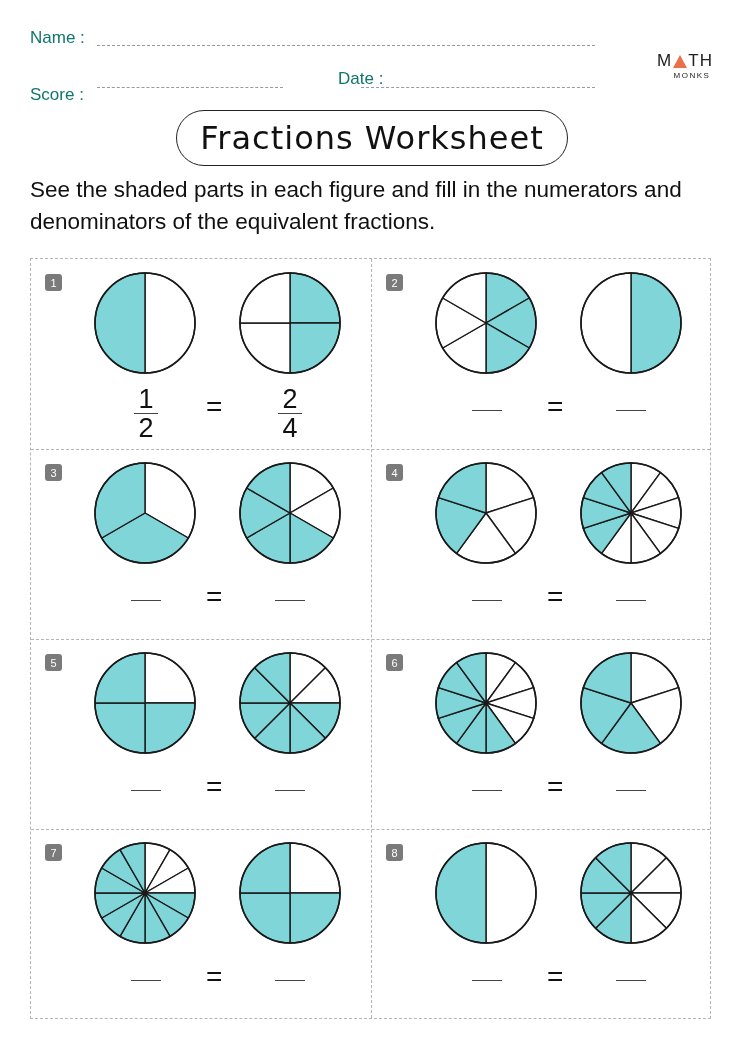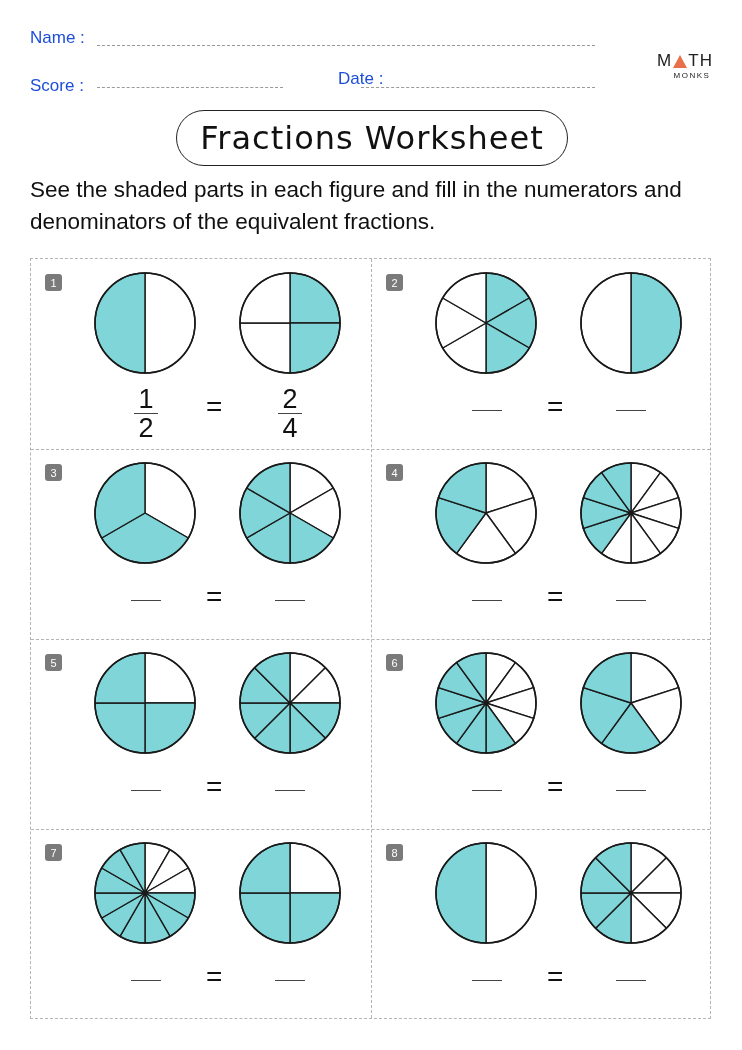--- a/index.html
+++ b/index.html
@@ -1,18 +1,18 @@
 <!DOCTYPE html>
 <html><head>
 <meta charset="utf-8">
 <style>
   html, body { margin:0; padding:0; background:#ffffff; }
   body { width:742px; height:1050px; position:relative; overflow:hidden;
          font-family:"Liberation Sans", "DejaVu Sans", sans-serif; color:#111; }
-  .hdr-label { position:absolute; font-size:17px; color:#1d4ed8; }
+  .hdr-label { position:absolute; font-size:17px; color:#0f766e; }
   .hdr-line { position:absolute; height:0; border-top:1.5px dashed #9a9a9a; }
   .logo { position:absolute; left:655px; top:52px; width:60px; text-align:center; }
   .logo-top { font-size:17px; letter-spacing:1px; color:#222; display:flex; align-items:center; justify-content:center; line-height:18px; }
   .logo-tri { width:0; height:0; border-left:7px solid transparent; border-right:7px solid transparent; border-bottom:13px solid #e8704a; margin:0 1px; }
   .logo-sub { font-size:8px; letter-spacing:1.5px; color:#222; margin-top:1px; padding-left:14px; }
   .title-pill { position:absolute; left:176px; top:110px; width:392px; height:56px;
                 border:1.5px solid #222; border-radius:28px; box-sizing:border-box;
                 display:flex; align-items:center; justify-content:center;
                 font-family:"DejaVu Sans", sans-serif; font-size:32px; letter-spacing:1px; color:#111; }
   .instr { position:absolute; left:30px; top:174px; width:700px; font-size:22.5px; line-height:32px; color:#111; }
@@ -29,21 +29,21 @@
   .eq { position:absolute; top:133px; font-size:28px; color:#111; line-height:30px; }
   .frac { position:absolute; top:126px; width:30px; text-align:center; font-size:27px; line-height:28px; color:#111; }
   .frac .bar { border-top:1.5px solid #444; margin:0 3px; }
 </style>
 </head>
 <body>
 
 <div>
   <span class="hdr-label" style="left:30px; top:28px;">Name :</span>
   <div class="hdr-line" style="left:97px; top:45px; width:498px;"></div>
-  <span class="hdr-label" style="left:30px; top:76px;text-align:center;">Score :</span>
+  <span class="hdr-label" style="left:30px; top:85px;text-align:center;">Score :</span>
   <div class="hdr-line" style="left:97px; top:87px; width:186px;"></div>
   <span class="hdr-label" style="left:298px; top:69px;margin-left:40px;">Date :</span>
   <div class="hdr-line" style="left:361px; top:87px; width:234px;"></div>
 
   <div class="logo">
     <div class="logo-top">
       <span>M</span>
         <span class="logo-tri"></span>
         <span>TH</span>
     </div>

